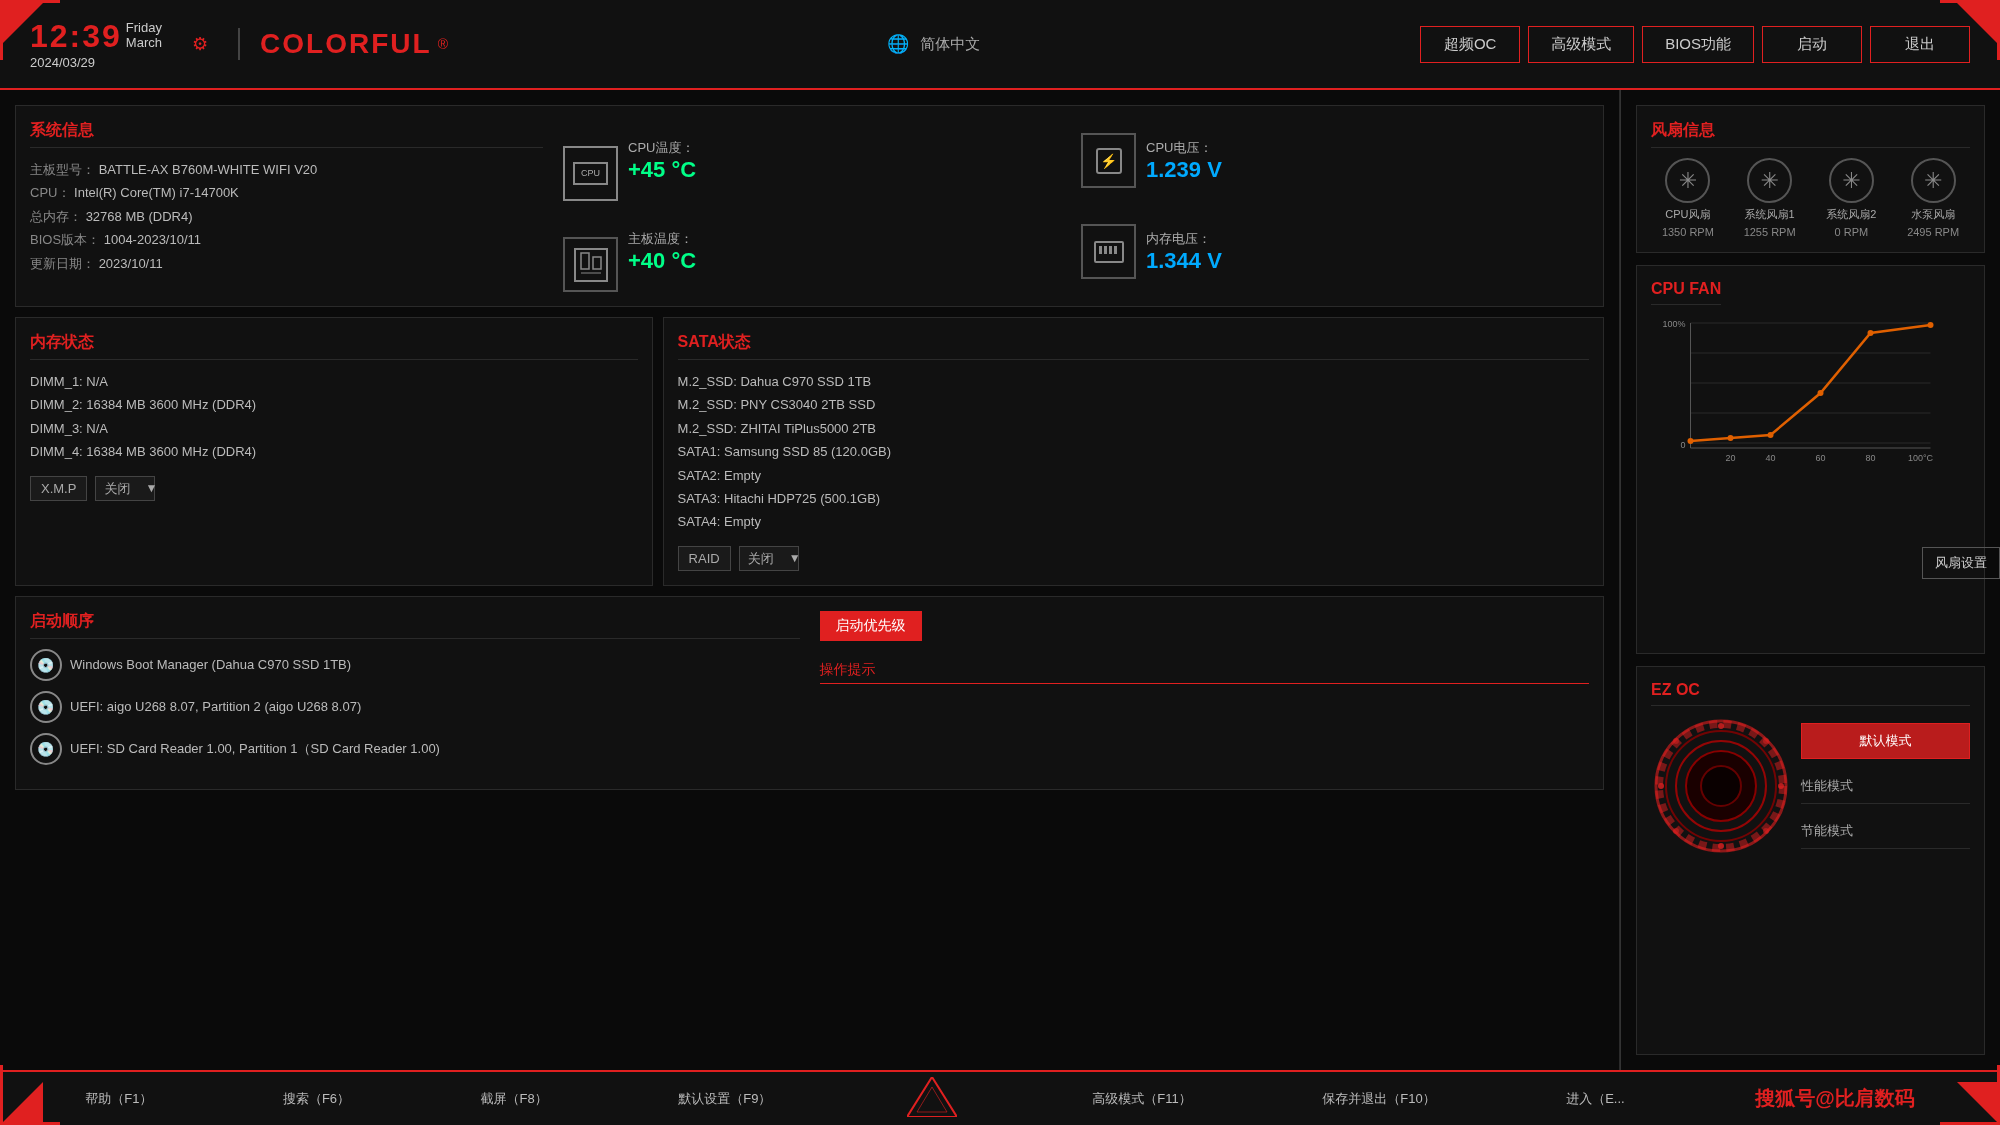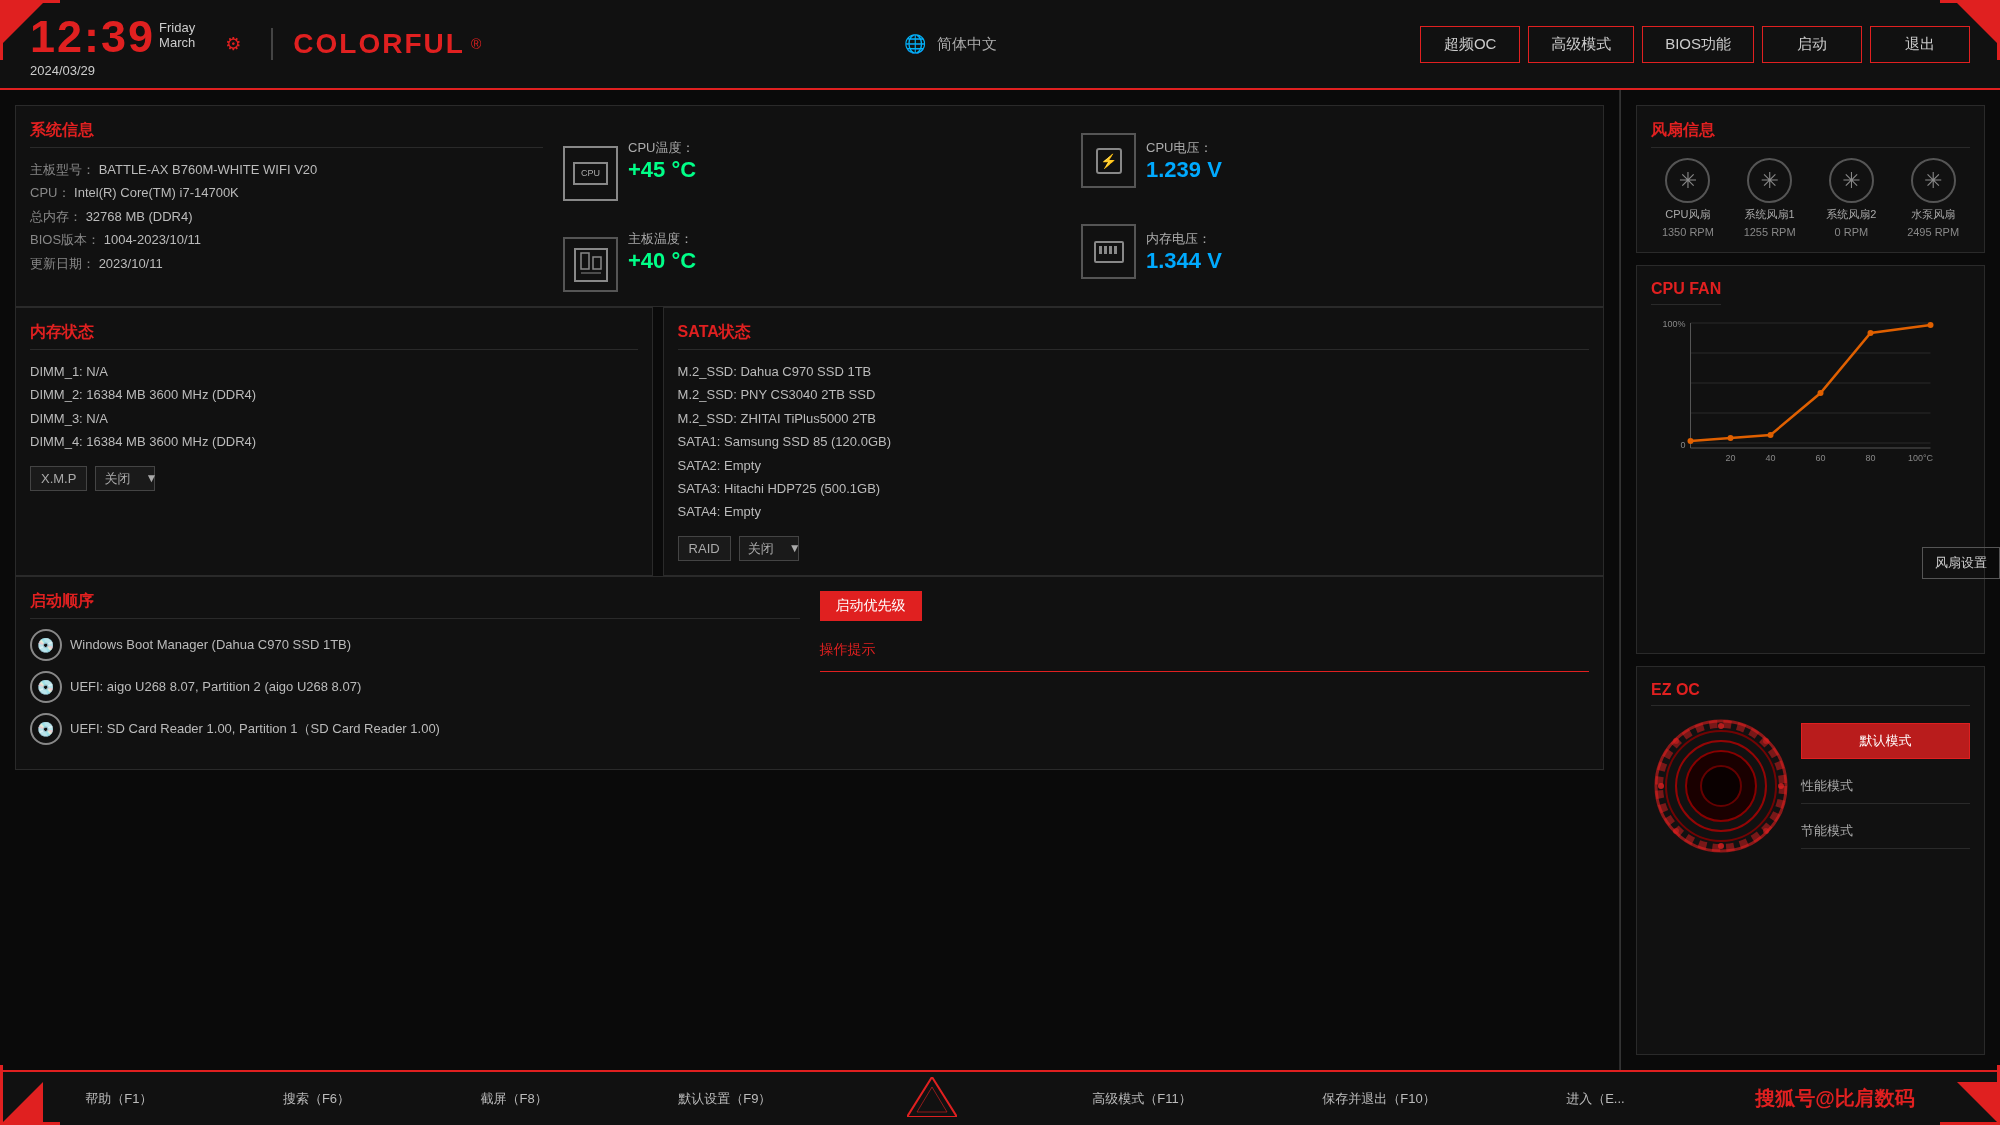--- a/index.html
+++ b/index.html
@@ -69,21 +69,21 @@
       padding: 0 30px;
       position: relative;
       z-index: 10;
     }
     .header-left {
       display: flex;
       align-items: center;
       gap: 20px;
     }
     .time-big {
-      font-size: 45px;
+      font-size: 32px;
       font-weight: bold;
       color: #e02020;
       letter-spacing: 2px;
     }
     .colorful-logo {
       color: #e02020;
       font-size: 28px;
       font-weight: bold;
       letter-spacing: 2px;
       margin-left: 20px;
@@ -129,20 +129,21 @@
       display: flex;
       height: calc(1125px - 90px - 55px);
     }
 
     
     .left-panel {
       flex: 1;
       padding: 15px;
       display: flex;
       flex-direction: column;
+      gap: 10px;
       border-right: 1px solid #2a2a2a;
     }
 
     
     .right-panel {
       width: 380px;
       padding: 15px;
       display: flex;
       flex-direction: column;
       gap: 12px;
@@ -309,21 +310,21 @@
       display: flex;
       align-items: center;
       justify-content: center;
       font-size: 14px;
       flex-shrink: 0;
     }
     .operations-hint {
       color: #e02020;
       font-size: 14px;
       border-bottom: 1px solid #e02020;
-      padding-bottom: 12px;
+      padding-bottom: 4px;
     }
 
     
     .fan-info-section {
       background: #111;
       border: 1px solid #2a2a2a;
       padding: 14px;
     }
     .fan-grid {
       display: grid;

